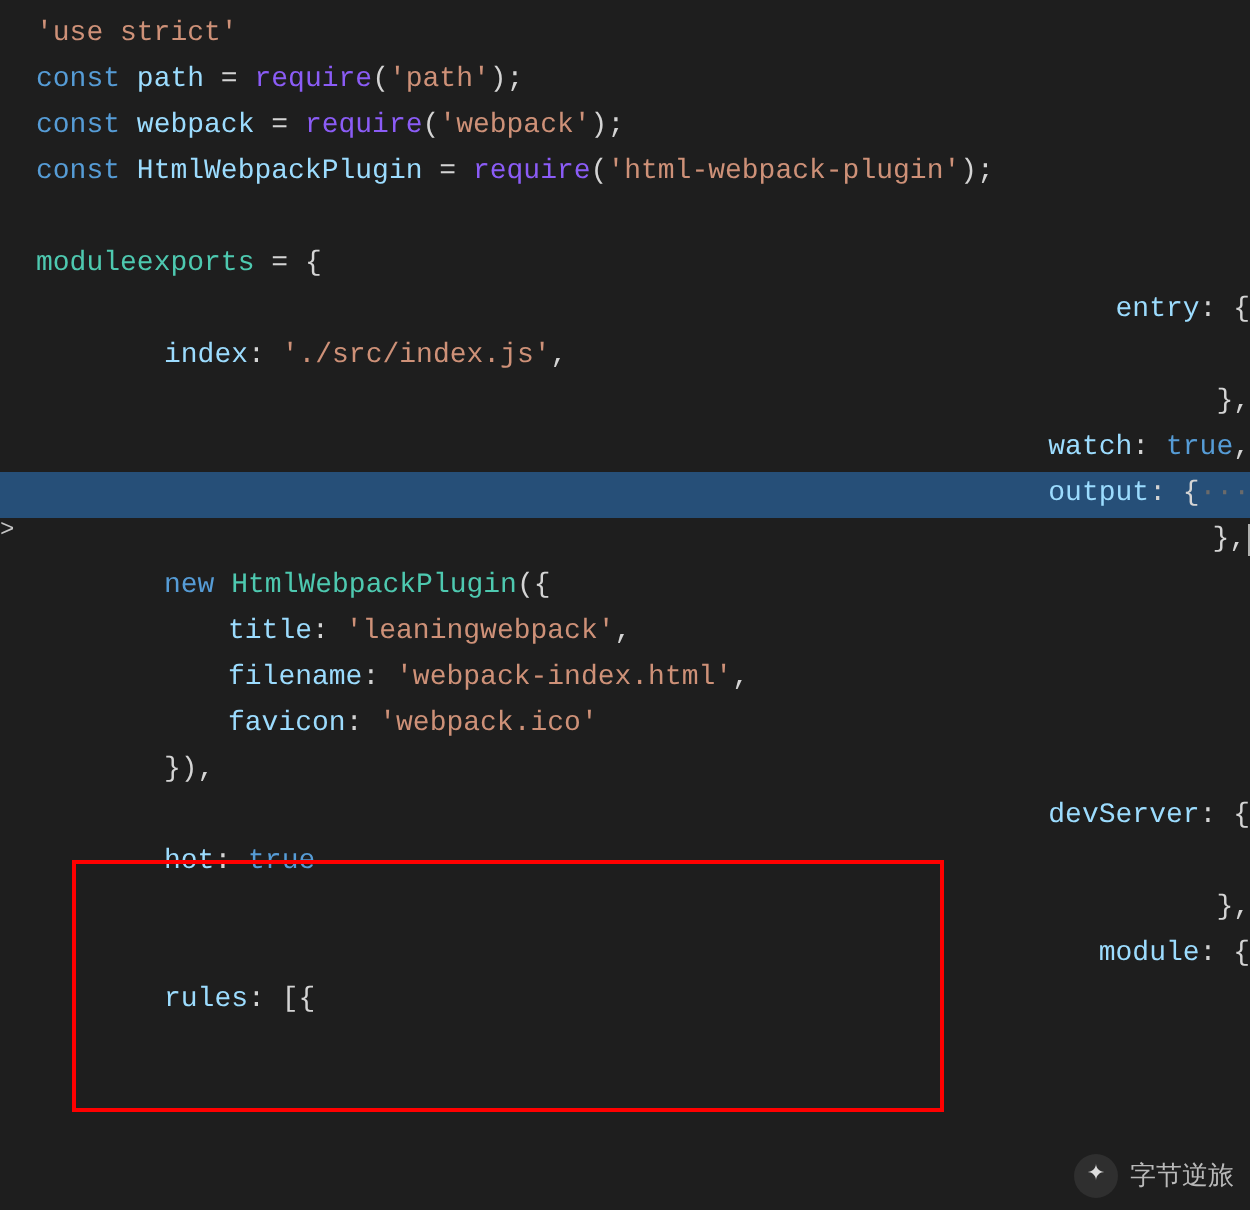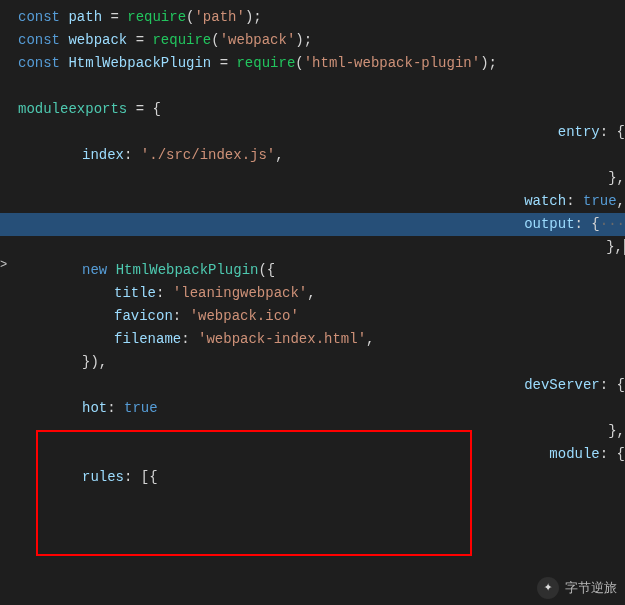--- a/index.html
+++ b/index.html
@@ -17,32 +17,33 @@
     font-size:13px;display:flex;align-items:center;gap:6px;
     font-family:"Microsoft YaHei",sans-serif;}
   .wmicon{width:22px;height:22px;border-radius:50%;background:#2f2f2f;
     display:flex;align-items:center;justify-content:center;color:#ddd;
     font-size:11px;}
   
   .str{color:#ce9178;}    
   .kw {color:#569cd6;}    
   .var{color:#9cdcfe;}    
   .cls{color:#4ec9b0;}    
-  .fn {color:#22c55e;}    
+  .fn {color:#8b5cf6;}    
   .p  {color:#d4d4d4;}    
   .op {color:#d4d4d4;}
   .dots{color:#6a6a6a;}
   .cursor{border-left:1px solid #aeafad;margin-left:1px;}
 </style>
 </head>
 <body>
 
 <div class="editor">
   <span class="chev">&gt;</span>
 
+  <div class="line"><span class="str">'use strict'</span></div>
 
   <div class="line"><span class="kw">const</span><span> </span><span class="var">path</span><span class="op"> = </span><span class="fn">require</span><span class="p">(</span><span class="str">'path'</span><span class="p">)</span><span class="p">;</span></div>
 
   <div class="line"><span class="kw">const</span><span> </span><span class="var">webpack</span><span class="op"> = </span><span class="fn">require</span><span class="p">(</span><span class="str">'webpack'</span><span class="p">)</span><span class="p">;</span></div>
 
   <div class="line"><span class="kw">const</span><span> </span><span class="var">HtmlWebpackPlugin</span><span class="op"> = </span><span class="fn">require</span><span class="p">(</span><span class="str">'html-webpack-plugin'</span><span class="p">)</span><span class="p">;</span></div>
 
   <div class="line">&nbsp;</div>
 
   <div class="line"><span class="cls">module</span><span class="p"></span><span class="cls">exports</span><span class="p"> = {</span></div>
@@ -51,22 +52,22 @@
   <div class="line i2"><span class="var">index</span><span class="p">: </span><span class="str">'./src/index.js'</span><span class="p">,</span></div>
   <div class="line i1"><span class="p">},</span></div>
 
   <div class="line i1"><span class="var">watch</span><span class="p">: </span><span class="kw">true</span><span class="p">,</span></div>
 
   <div class="line i1 hl"><span class="var">output</span><span class="p">: {</span><span class="dots">···</span></div>
   <div class="line i1"><span class="p">},</span><span class="cursor"></span></div>
 
   <div class="line i2"><span class="kw">new</span><span> </span><span class="cls">HtmlWebpackPlugin</span><span class="p">({</span></div>
   <div class="line i3"><span class="var">title</span><span class="p">: </span><span class="str">'leaningwebpack'</span><span class="p">,</span></div>
+  <div class="line i3"><span class="var">filename</span><span class="p">: </span><span class="str">'webpack-index.html'</span><span class="p">,</span></div>
   <div class="line i3"><span class="var">favicon</span><span class="p">: </span><span class="str">'webpack.ico'</span></div>
-  <div class="line i3"><span class="var">filename</span><span class="p">: </span><span class="str">'webpack-index.html'</span><span class="p">,</span></div>
   <div class="line i2"><span class="p">}),</span></div>
 
 
   <div class="line i1"><span class="var">devServer</span><span class="p">: {</span></div>
   <div class="line i2"><span class="var">hot</span><span class="p">: </span><span class="kw">true</span></div>
   <div class="line i1"><span class="p">},</span></div>
 
   <div class="line i1"><span class="var">module</span><span class="p">: {</span></div>
   <div class="line i2"><span class="var">rules</span><span class="p">: [{</span></div>
 

